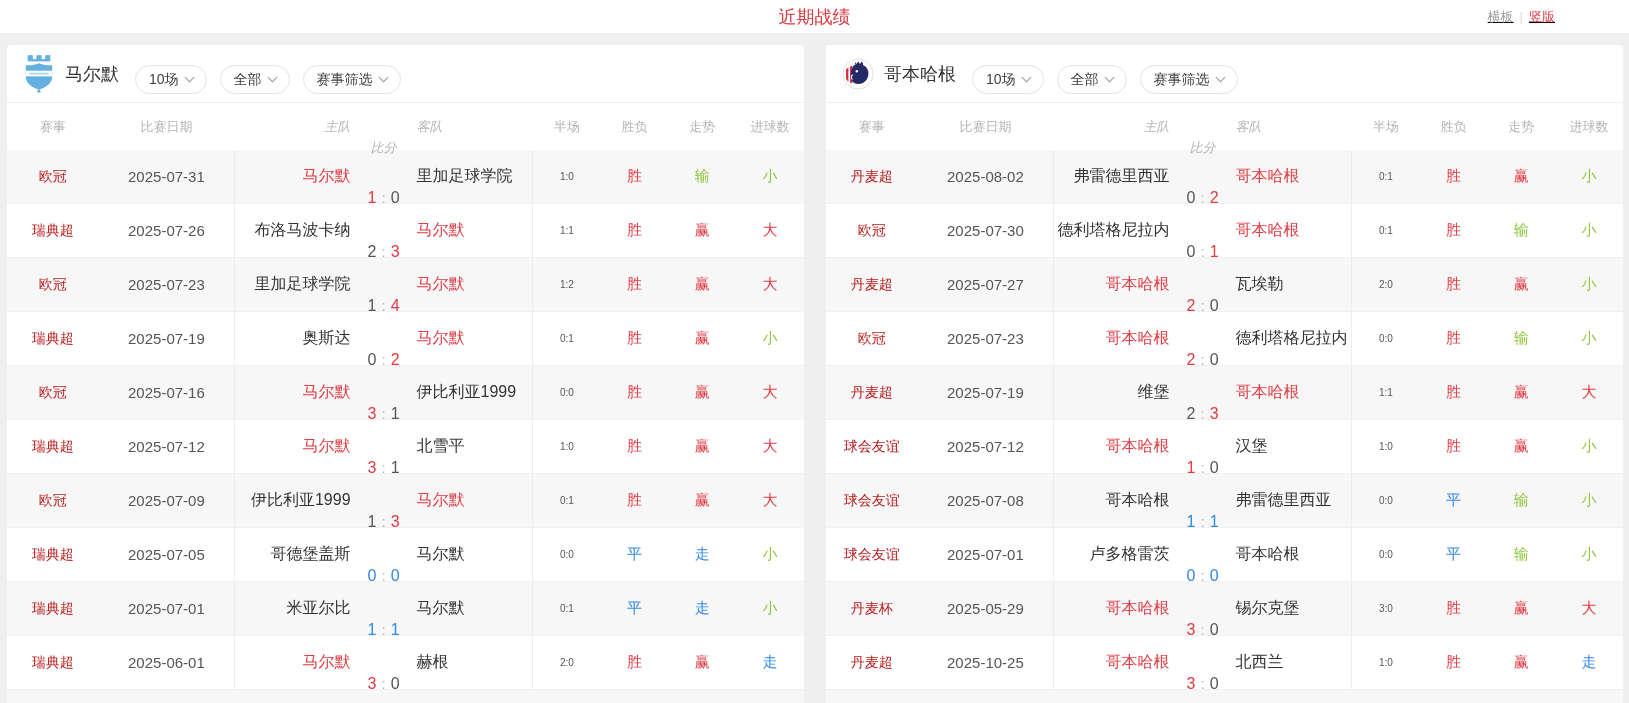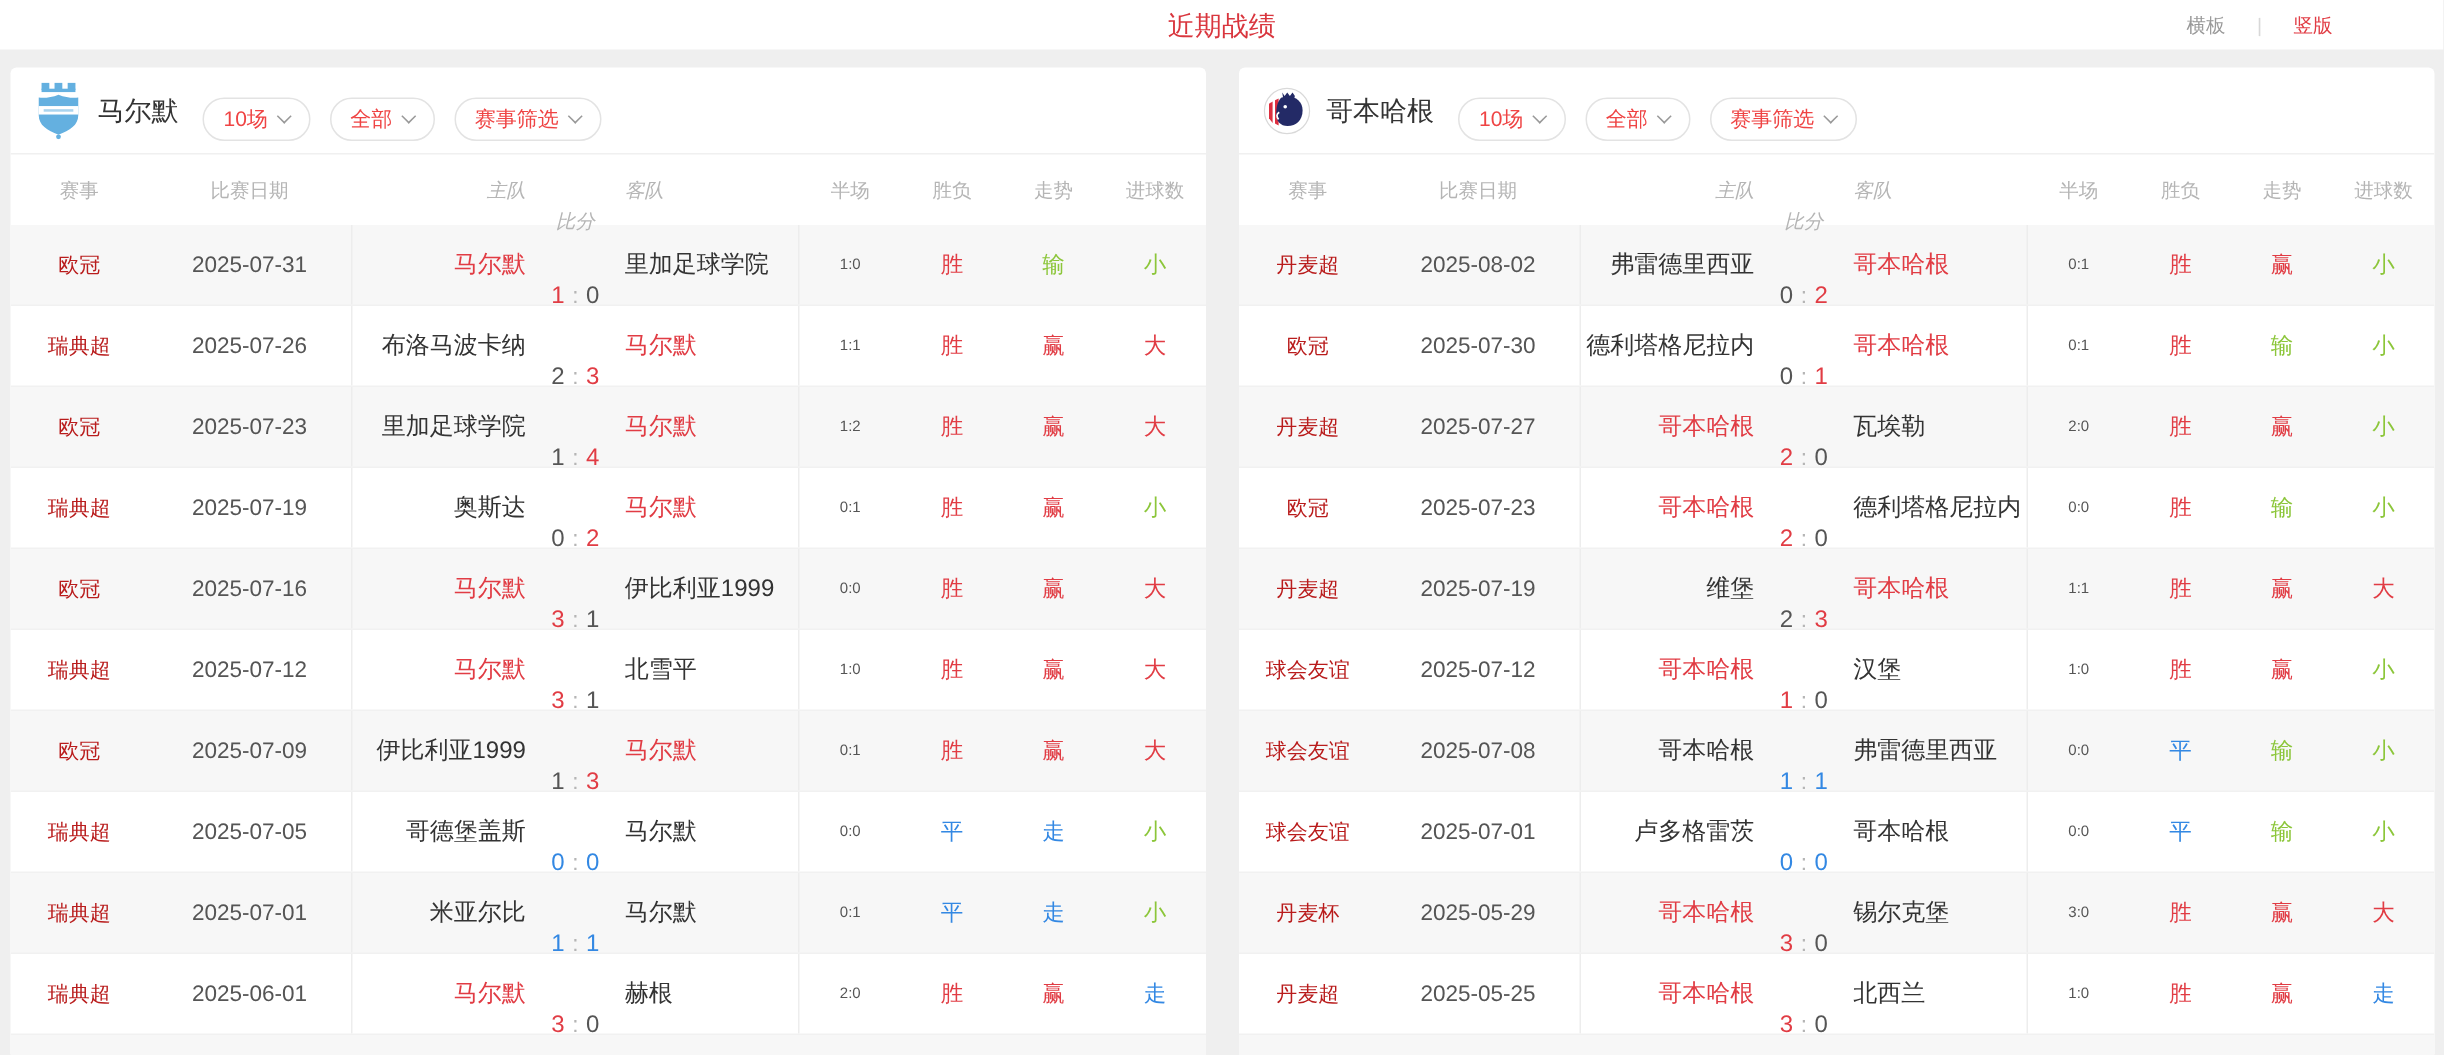--- a/index.html
+++ b/index.html
@@ -4,36 +4,36 @@
 <style>
   * { margin:0; padding:0; box-sizing:border-box; }
   html,body { width:1629px; height:703px; overflow:hidden; }
   body { background:#efefef; font-family:"Liberation Sans","DejaVu Sans",sans-serif; }
 
   
   .topbar { height:33px; background:#fff; position:relative;
             display:flex; align-items:center; justify-content:center; }
   .page-title { color:#d9363e; font-size:18px; font-weight:400; }
   .layout-links { position:absolute; right:74px; top:0; height:33px;
-                  display:flex; align-items:center; gap:21px; font-size:13px; }
+                  display:flex; align-items:center; gap:6px; font-size:13px;text-decoration:underline; }
   .link-h { color:#999; cursor:pointer; }
   .link-sep { color:#d8d8d8; }
   .link-v { color:#e13c44; cursor:pointer; }
 
   
   .cards { display:flex; gap:22px; padding:12px 6px 0 7px; }
   .card { width:797px; background:#fff; border-radius:4px; overflow:hidden; height:700px; }
 
   .card-head { height:58px; display:flex; align-items:center; padding:0 16px;
                border-bottom:1px solid #f0f0f0; }
   .logo { width:32px; height:38px; margin-right:10px; flex:none; display:flex; align-items:center; }
   .team-name { font-size:18px; color:#333; margin-right:16px; }
   .pill { height:29px; border:1px solid #e3e3e3; border-radius:15px; background:#fff;
           display:flex; align-items:center; gap:7px; padding:0 13px;
-          font-size:14px; color:#ef4444; margin-right:13px; cursor:pointer;margin-top:12px; }
+          font-size:14px; color:#404040; margin-right:13px; cursor:pointer;margin-top:12px; }
   .caret { width:7px; height:7px; border-right:1.5px solid #999; border-bottom:1.5px solid #999;
            transform:rotate(45deg); margin-top:-4px; }
 
   
   .cell-league { width:11.5%; text-align:center; }
   .cell-date   { width:17%;   text-align:center; }
   .cell-match  { width:37.5%; display:flex; align-items:center; height:100%; }
   .m-home  { flex:1; text-align:right; white-space:nowrap; }
   .m-score { width:66px; flex:none; display:flex; justify-content:center; gap:5px;margin-top:43px; }
   .m-away  { flex:1; text-align:left; white-space:nowrap; }
@@ -505,21 +505,21 @@
       <span class="m-away f-away c-dark">锡尔克堡</span>
     </span>
     <span class="cell-stat f-half">3:0</span>
     <span class="cell-stat f-result c-red">胜</span>
     <span class="cell-stat f-trend c-red">赢</span>
     <span class="cell-stat f-goals c-red">大</span>
   </div>
 
   <div class="row">
     <span class="cell-league f-league">丹麦超</span>
-    <span class="cell-date f-date">2025-05-25</span>
+    <span class="cell-date f-date">2025-10-25</span>
     <span class="cell-match">
       <span class="m-home f-home c-red">哥本哈根</span>
       <span class="m-score">
         <span class="f-sh c-red">3</span>
         <span class="score-colon">:</span>
         <span class="f-sa c-gray">0</span>
       </span>
       <span class="m-away f-away c-dark">北西兰</span>
     </span>
     <span class="cell-stat f-half">1:0</span>

